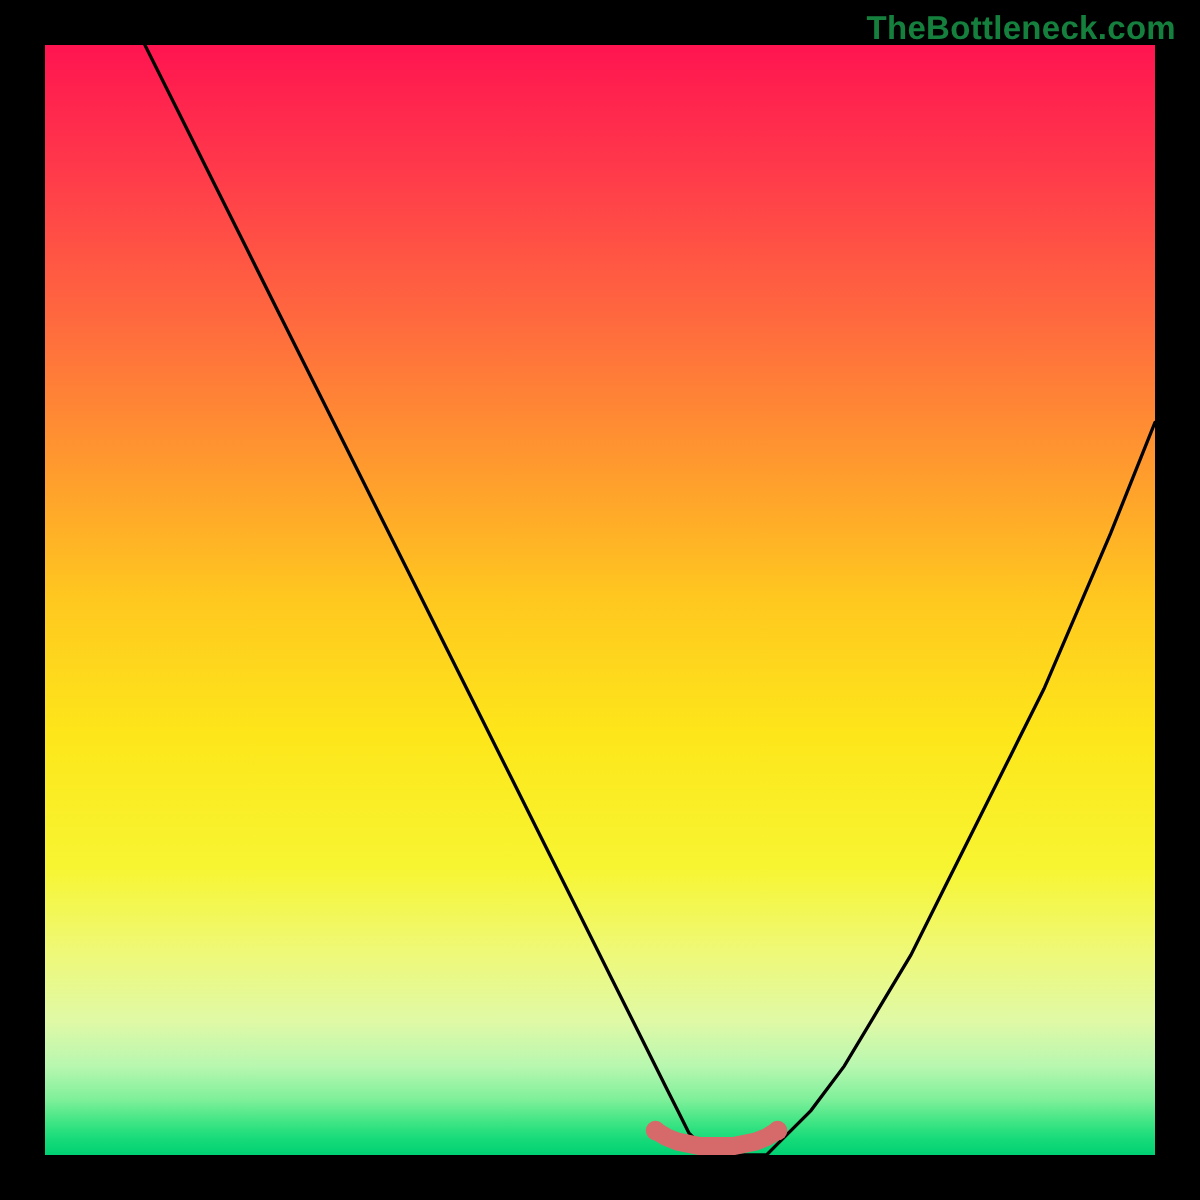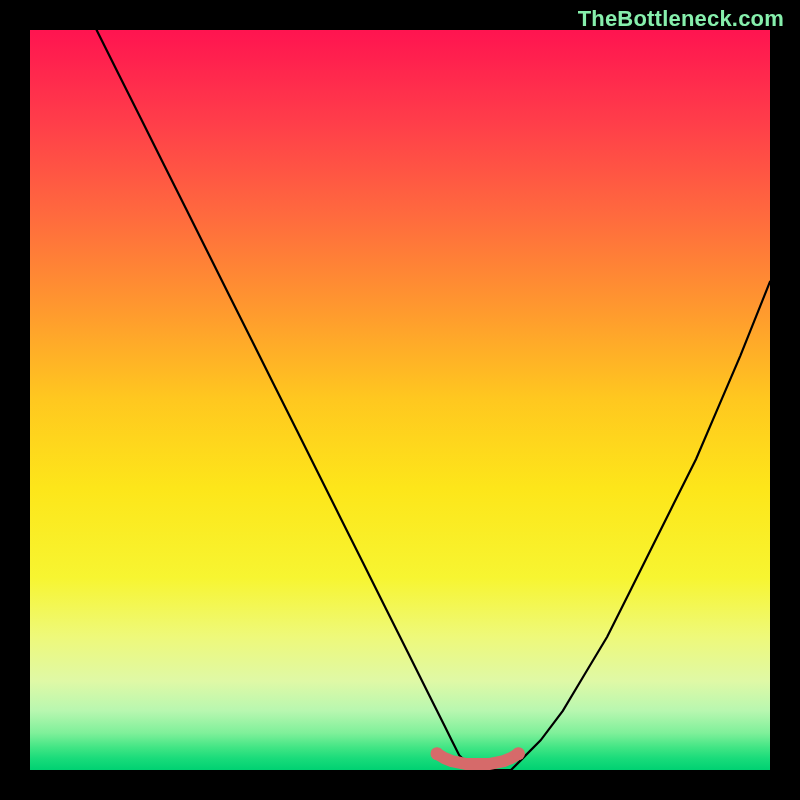--- a/index.html
+++ b/index.html
@@ -37,21 +37,21 @@
       #7ff09a 95%,
       #40e584 97%,
       #18db7a 98.5%,
       #00d172 100%
     );
   }
   .watermark {
     position: absolute;
     top: 6px;
     right: 16px;
-    color: #86efac;
+    color: #15803d;
     font-size: 22px;
     font-weight: 600;
     letter-spacing: 0.2px;
     user-select: none;
   }
   svg.curve {
     position: absolute;
     left: 0;
     top: 0;
     width: 740px;

